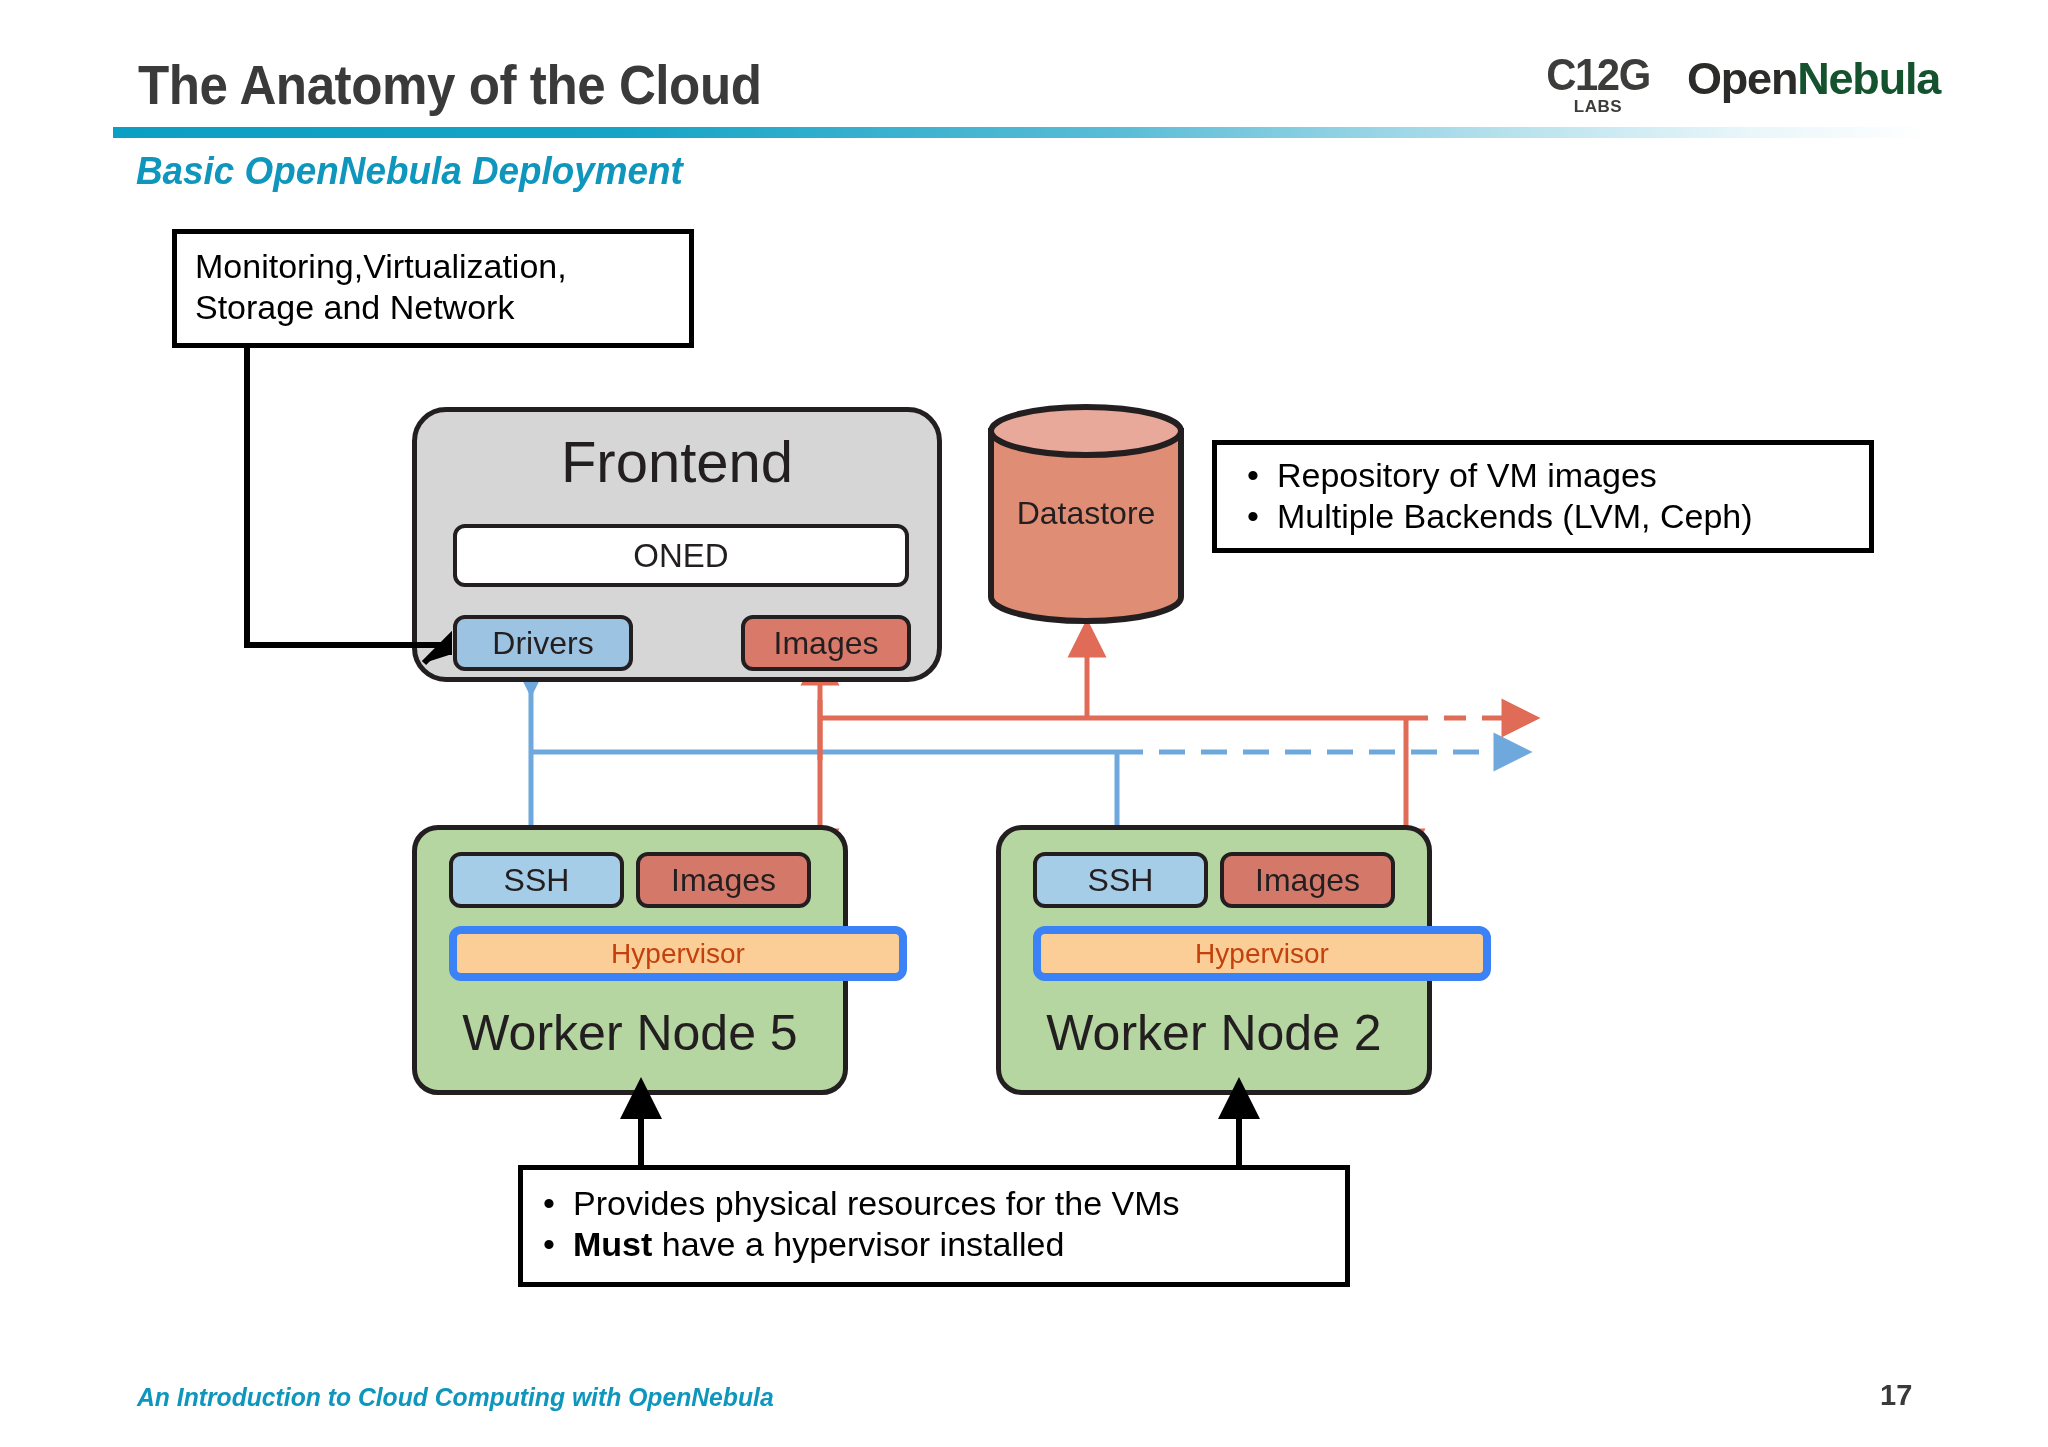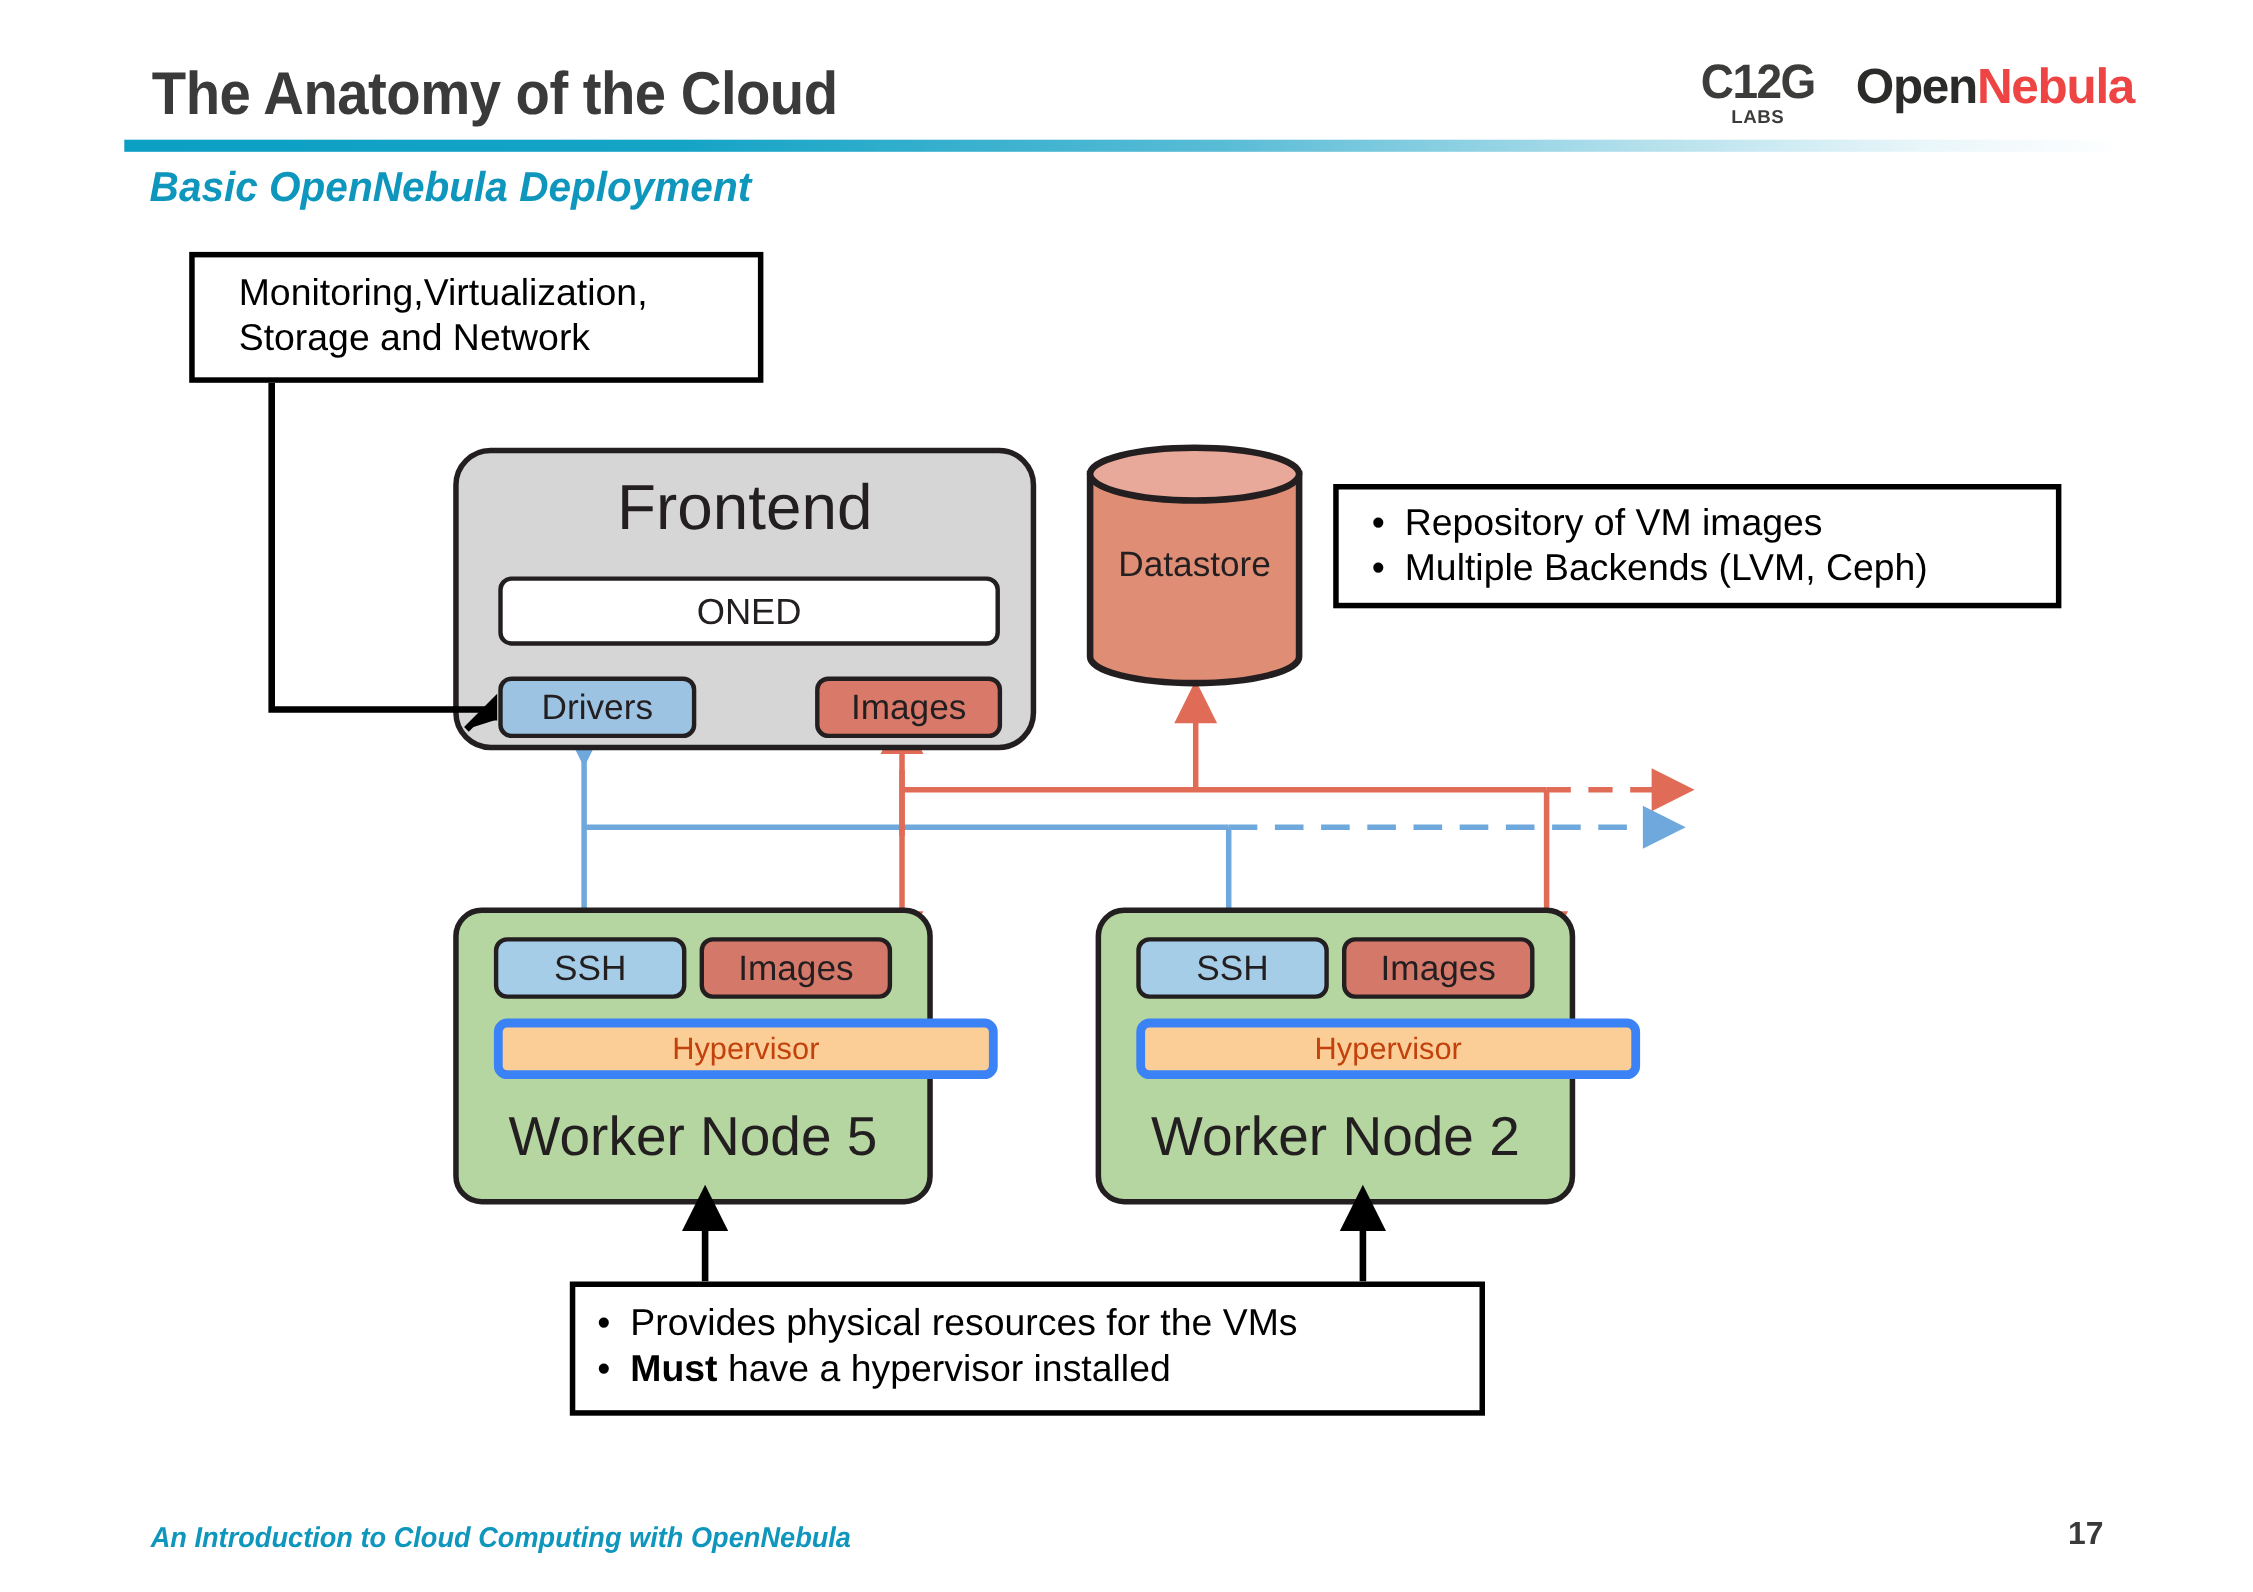--- a/index.html
+++ b/index.html
@@ -77,21 +77,21 @@
   #logo-opennebula {
     position: absolute;
     left: 1687px;
     top: 53px;
     font-size: 45px;
     font-weight: bold;
     letter-spacing: -1.2px;
     white-space: nowrap;
   }
   #logo-opennebula .on-open { color: #2b2b2a; text-align: right; }
-  #logo-opennebula .on-nebula { color: #ef4444; }
+  #logo-opennebula .on-nebula { color: #14532d; }
 
   
   #footer-text {
     position: absolute;
     left: 137px;
     top: 1382px;
     font-size: 26px;
     font-weight: bold;
     font-style: italic;
     color: #0e96bd;
@@ -128,21 +128,21 @@
     font-size: 34px;
     line-height: 1.22;
     color: #000;
     z-index: 6;
   }
   #callout-drivers {
     left: 172px;
     top: 229px;
     width: 522px;
     height: 119px;
-    padding: 12px 0 0 40px;
+    padding: 12px 0 0 18px;
   }
   #callout-datastore {
     left: 1212px;
     top: 440px;
     width: 662px;
     height: 113px;
     padding: 10px 0 0 30px;
   }
   #callout-worker {
     left: 518px;

